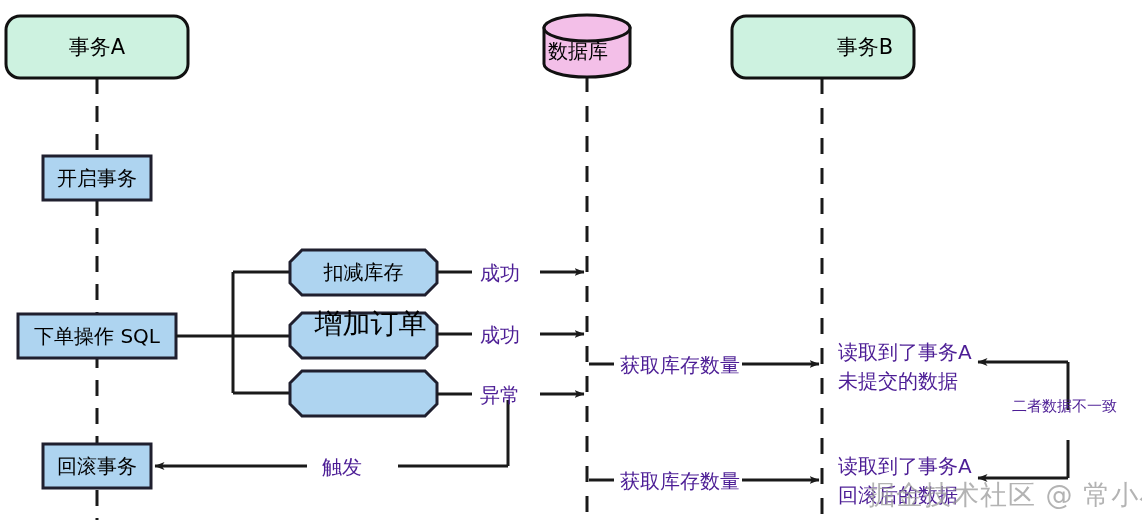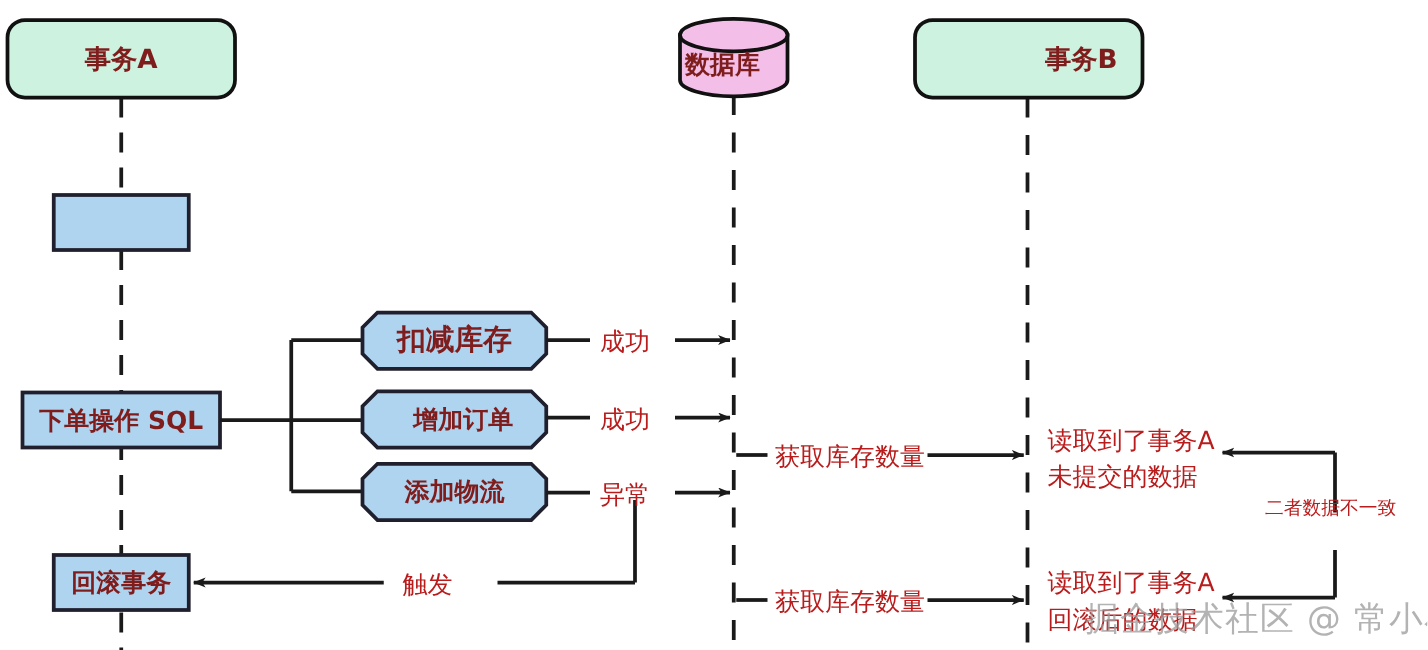--- a/index.html
+++ b/index.html
@@ -22,30 +22,29 @@
     left: 0;
     top: 0;
     width: 1142px;
     height: 520px;
   }
   .node-label {
     position: absolute;
     display: flex;
     align-items: center;
     justify-content: center;
-    color: #7f1d1d;
+    color: #000000;
     font-size: 21px;
     line-height: 1.15;
     white-space: nowrap;
     pointer-events: none;
-    font-weight: bold;
   }
   .edge-label {
     position: absolute;
-    color: #b91c1c;
+    color: #4c1d95;
     font-size: 20px;
     line-height: 1.25;
     white-space: nowrap;
   }
   .edge-label.small {
     font-size: 15px;
   }
   .multiline {
     white-space: pre;
     line-height: 1.45;
@@ -150,28 +149,28 @@
       <line x1="1068" y1="478" x2="978" y2="478" stroke="#1a1a1a" stroke-width="3" marker-end="url(#arrow)"></line>
     </g>
   </svg>
 
   <div class="node-label" style="left:6px; top:16px; width:182px; height:62px;">事务A</div>
 
   <div class="node-label" style="left:544px; top:26px; width:68px; height:50px; font-size:20px;">数据库</div>
 
   <div class="node-label" style="left:732px; top:16px; width:182px; height:62px;padding-left:42px;">事务B</div>
 
+  <div class="node-label" style="left:43px; top:156px; width:108px; height:44px; font-size:20px;">开启事务</div>
 
   <div class="node-label" style="left:18px; top:314px; width:158px; height:44px; font-size:20px;">下单操作 SQL</div>
 
-  <div class="node-label" style="left:290px; top:250px; width:147px; height:45px; font-size:23px;">扣减库存</div>
+  <div class="node-label" style="left:290px; top:250px; width:147px; height:45px; font-size:20px;">扣减库存</div>
 
-  <div class="node-label" style="left:290px; top:313px; width:161px; height:45px; font-size:20px;">增加订单</div>
+  <div class="node-label" style="left:290px; top:302px; width:161px; height:45px; font-size:28px;">增加订单</div>
 
-  <div class="node-label" style="left:290px; top:371px; width:147px; height:45px; font-size:20px;">添加物流</div>
 
   <div class="node-label" style="left:43px; top:444px; width:108px; height:44px; font-size:20px;">回滚事务</div>
 
   <div class="edge-label" style="left:480px; top:261px;">成功</div>
 
   <div class="edge-label" style="left:480px; top:323px;">成功</div>
 
   <div class="edge-label" style="left:480px; top:383px;">异常</div>
 
   <div class="edge-label" style="left:322px; top:455px;">触发</div>

